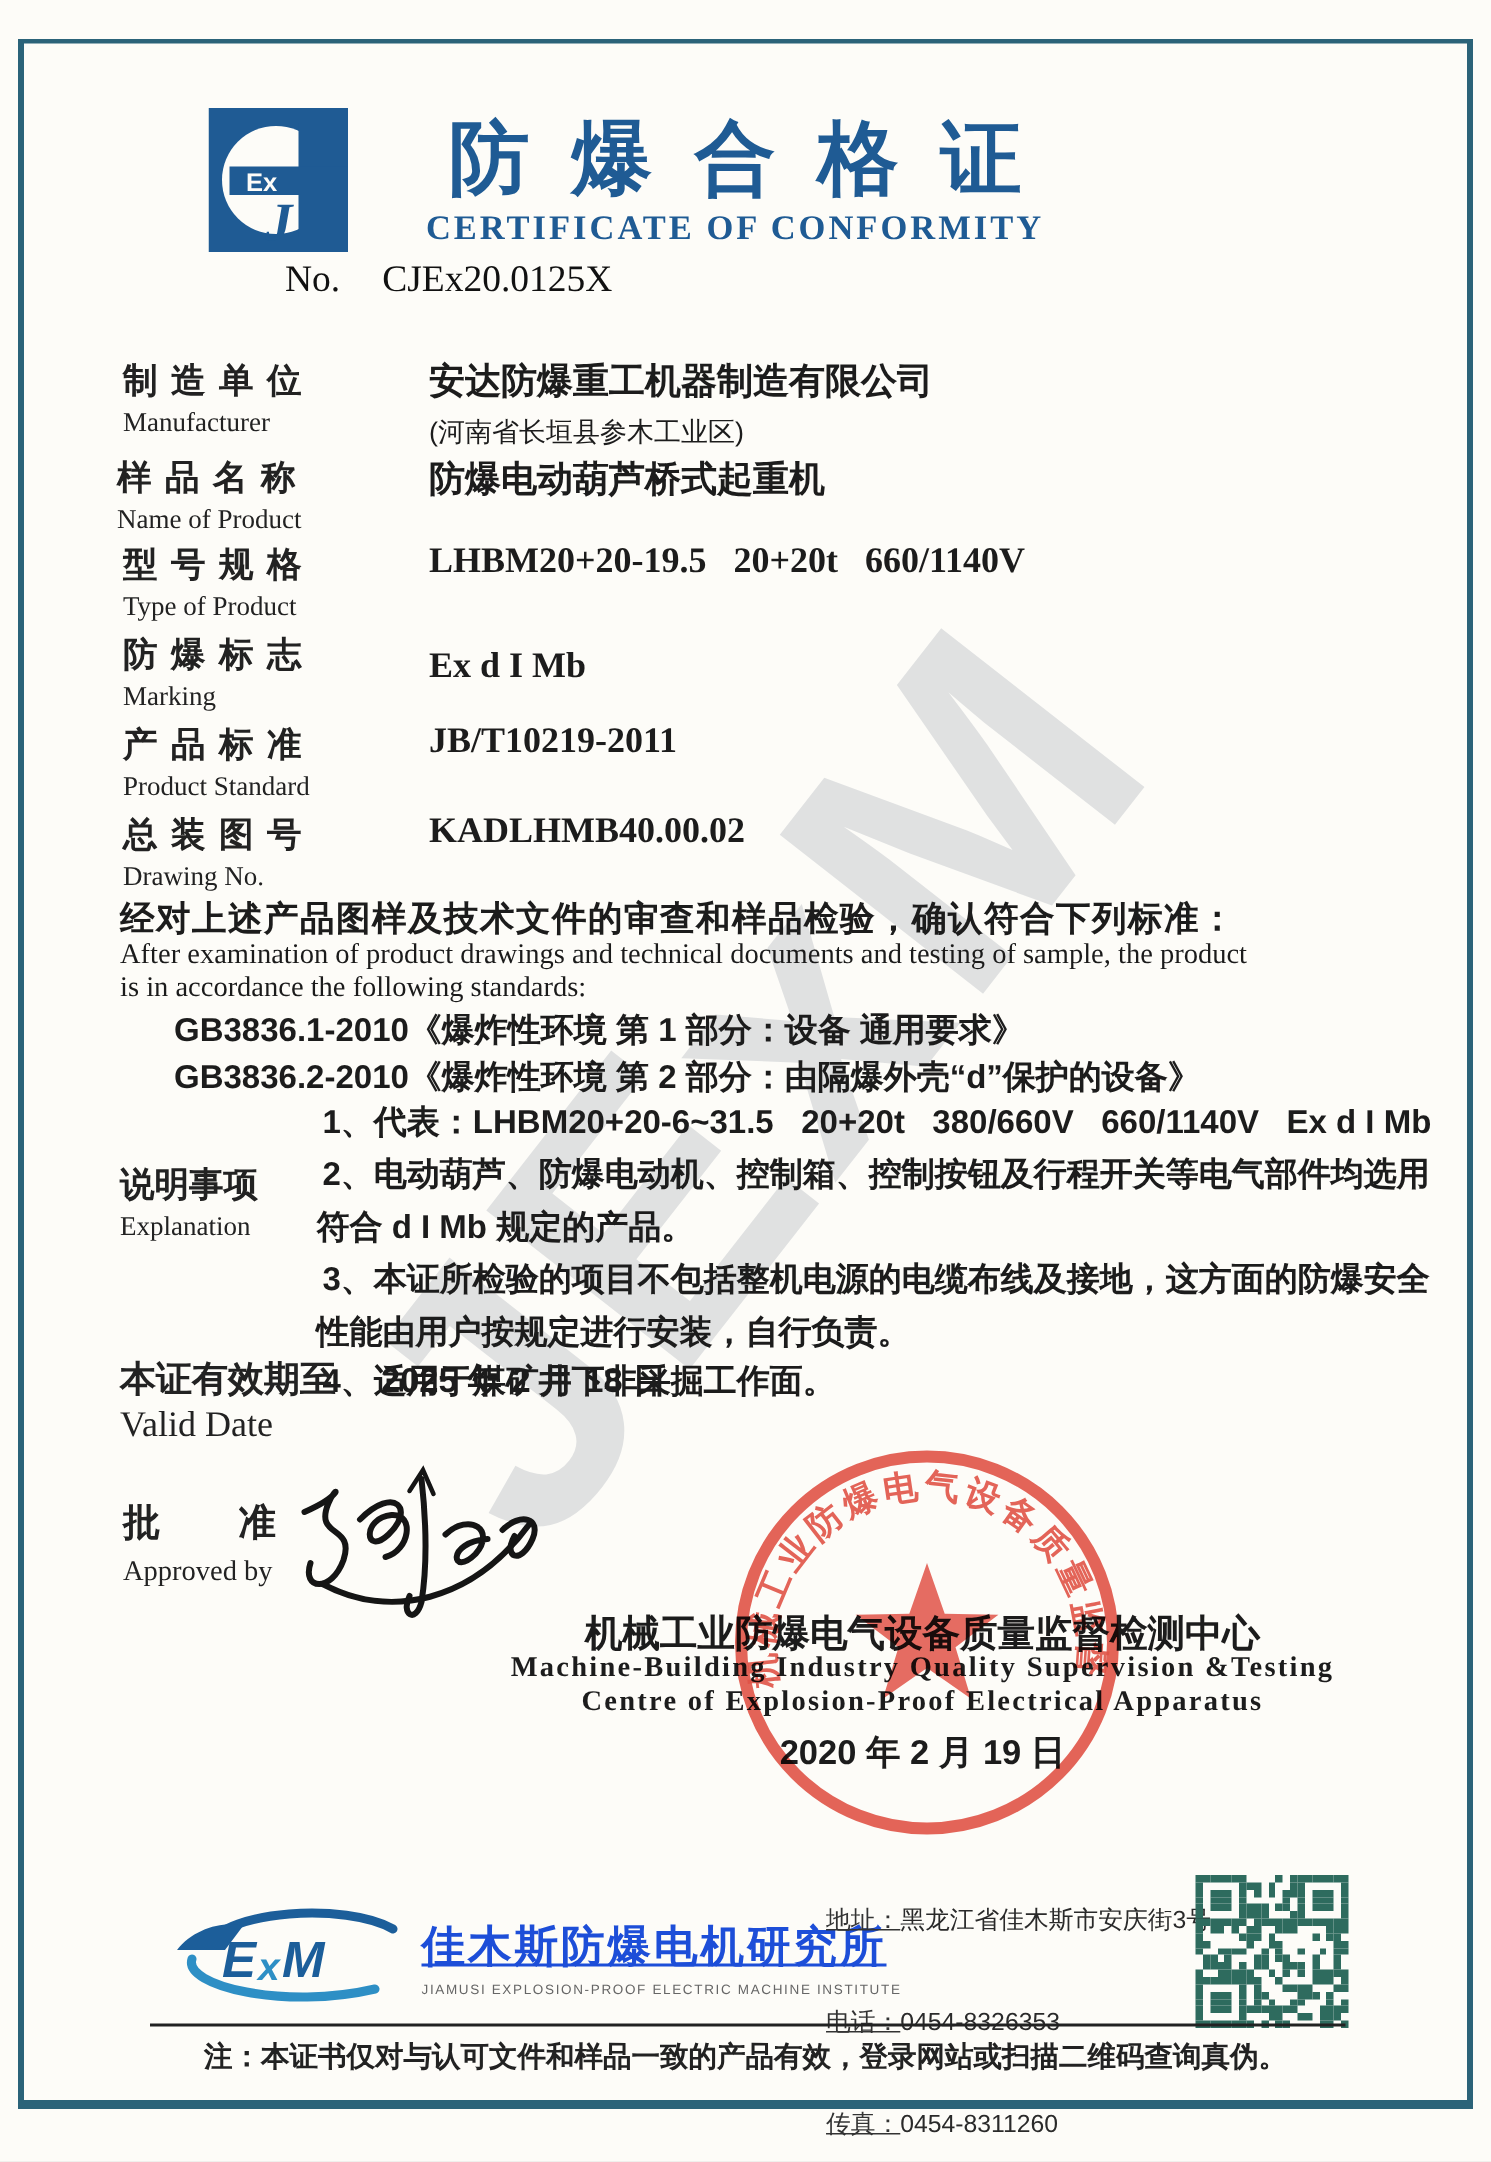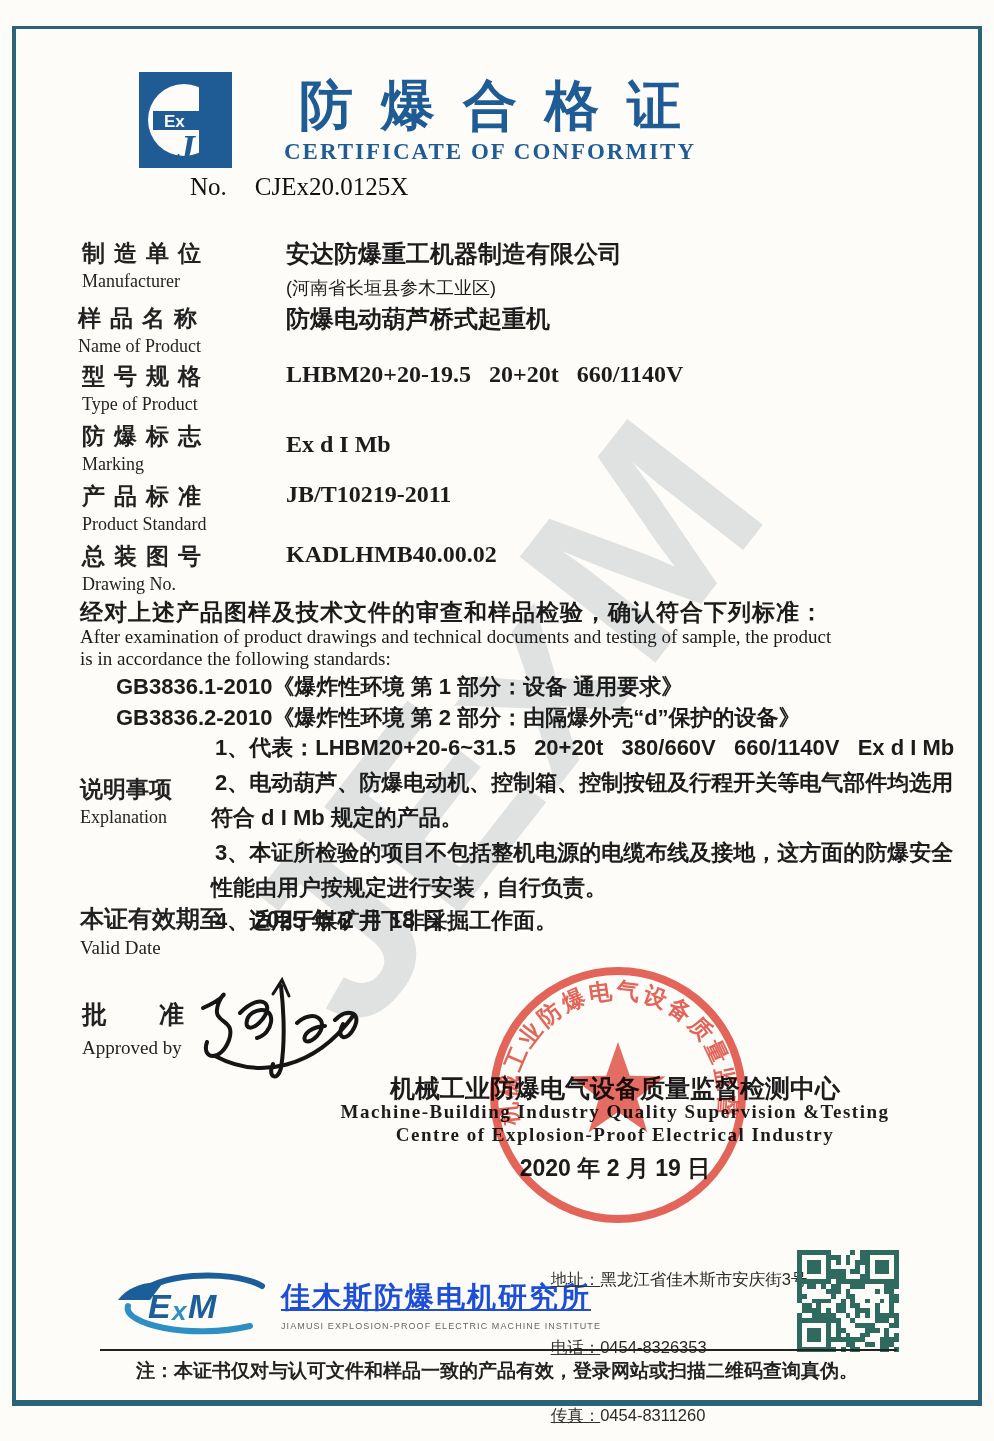--- a/index.html
+++ b/index.html
@@ -134,21 +134,21 @@
     </div>
     <div class="abs item" style="left:200px;top:733px">1、代表：LHBM20+20-6~31.5   20+20t   380/660V   660/1140V   Ex d I Mb</div>
     <div class="abs item" style="left:200px;top:768px">2、电动葫芦、防爆电动机、控制箱、控制按钮及行程开关等电气部件均选用</div>
     <div class="abs item" style="left:196px;top:803px">符合 d I Mb 规定的产品。</div>
     <div class="abs item" style="left:200px;top:838px">3、本证所检验的项目不包括整机电源的电缆布线及接地，这方面的防爆安全</div>
     <div class="abs item" style="left:196px;top:873px">性能由用户按规定进行安装，自行负责。</div>
     <div class="abs item" style="left:200px;top:906px">4、适用于煤矿井下非采掘工作面。</div>
 
     <div class="abs" style="left:80px;top:903px">
       <div class="lbl-cn tight" style="font-size:24px">本证有效期至</div>
-      <div class="lbl-en" style="font-size:19px">Valid Date</div>
+      <div class="lbl-en" style="font-size:24px">Valid Date</div>
     </div>
     <div class="abs val" style="left:254px;top:905px;font-size:23px">2025 年 2 月 18 日</div>
 
     <div class="abs" style="left:82px;top:998px">
       <div class="lbl-cn" style="letter-spacing:52px;text-indent:0;font-size:25px">批准</div>
       <div class="lbl-en" style="font-size:19px;margin-top:6px">Approved by</div>
     </div>
     <svg class="abs sig" viewBox="0 0 200 115">
       <g fill="none" stroke="#151515" stroke-width="4" stroke-linecap="round">
         <path d="M18,40 C45,28 40,20 34,34 C24,58 52,48 44,72 C36,94 16,92 22,74"></path>
@@ -156,21 +156,21 @@
         <path d="M96,18 C99,45 100,75 96,100 C92,115 82,108 88,96"></path>
         <path d="M88,26 L97,12 L104,28" stroke-width="3"></path>
         <path d="M112,55 C128,40 146,52 132,68 C116,84 112,60 140,58"></path>
         <path d="M30,88 C75,112 130,100 168,48"></path>
         <path d="M150,52 C162,40 176,44 170,58 C162,76 150,70 158,56"></path>
       </g>
     </svg>
 
     <div class="abs issuer-cn">机械工业防爆电气设备质量监督检测中心</div>
     <div class="abs issuer-en" style="top:1101px">Machine-Building Industry Quality Supervision &amp;Testing</div>
-    <div class="abs issuer-en" style="top:1124px">Centre of Explosion-Proof Electrical Industry</div>
+    <div class="abs issuer-en" style="top:1124px">Centre of Explosion-Proof Electrical Apparatus</div>
     <div class="abs issuer-date">2020 年 2 月 19 日</div>
 
     <svg class="abs stamp" viewBox="0 0 270 270">
       <defs>
         <path id="arcPath" d="M 38,172 A 102,102 0 1 1 232,172"></path>
       </defs>
       <circle cx="135" cy="135" r="124" fill="none" stroke="#dc3b2e" stroke-width="8" opacity=".9"></circle>
       <polygon points="135,82 146.8,115.8 182.6,116.5 154,138.2 164.4,172.5 135,152 105.6,172.5 116,138.2 87.4,116.5 123.2,115.8" fill="#dc3b2e" opacity=".85"></polygon>
       <text font-size="23" font-weight="bold" fill="#dc3b2e" letter-spacing="3" opacity=".9">
         <textPath href="#arcPath" startOffset="8">机械工业防爆电气设备质量监督检测中心</textPath>

